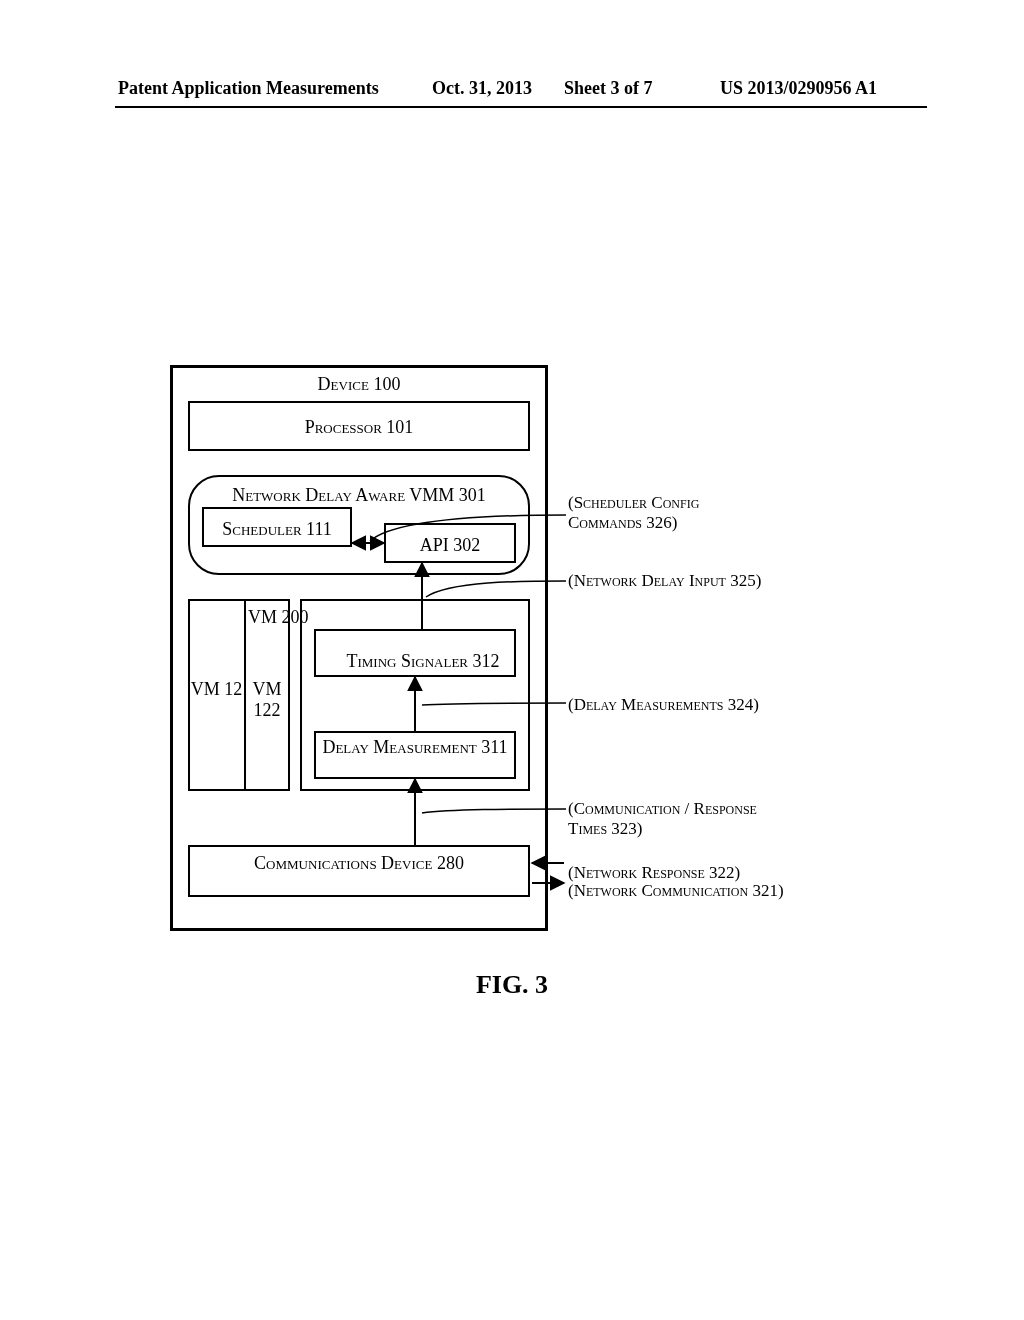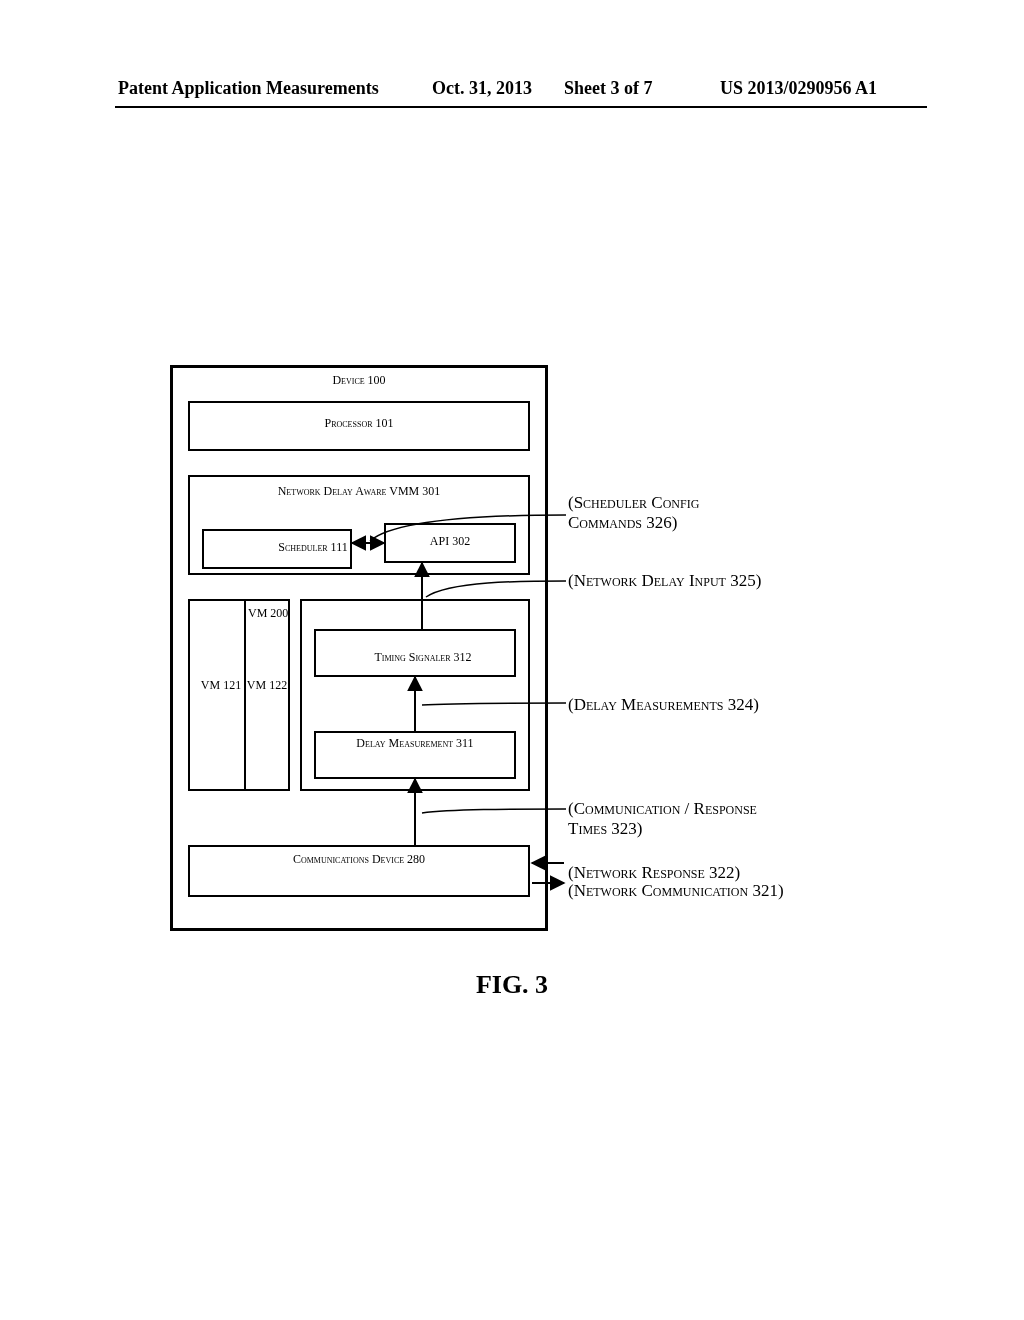--- a/index.html
+++ b/index.html
@@ -48,21 +48,21 @@
   }
   .box {
     position: absolute;
     border: 2px solid #000;
     background: #fff;
   }
   .label {
     position: absolute;
     text-align: center;
     font-variant: small-caps;
-    font-size: 12px;
+    font-size: 18px;
     line-height: 1.15;
     width: 100%;
   }
   .label-plain {
     font-variant: normal;
   }
   .annot {
     position: absolute;
     font-variant: small-caps;
     font-size: 17px;
@@ -99,25 +99,25 @@
   <div class="diagram">
 
     <div class="box" style="left:0; top:0; width:378px; height:566px; border-width:3px;">
       <div class="label" style="top:6px;">Device 100</div>
     </div>
 
     <div class="box" style="left:18px; top:36px; width:342px; height:50px;">
       <div class="label" style="top:14px;">Processor 101</div>
     </div>
 
-    <div class="box" style="left:18px; top:110px; width:342px; height:100px;">
+    <div class="box" style="left:18px; top:110px; width:342px; height:100px;border-radius:31px;">
       <div class="label" style="top:8px;">Network Delay Aware VMM 301</div>
     </div>
 
-    <div class="box" style="left:32px; top:164px; width:150px; height:40px;padding-left:36px;">
+    <div class="box" style="left:32px; top:142px; width:150px; height:40px;">
       <div class="label" style="top:10px;">Scheduler 111</div>
     </div>
 
     <div class="box" style="left:214px; top:158px; width:132px; height:40px;">
       <div class="label label-plain" style="top:10px;">API 302</div>
     </div>
 
     <div class="box" style="left:18px; top:234px; width:66px; height:192px;">
       <div class="label label-plain" style="top:78px;">VM 121</div>
     </div>

